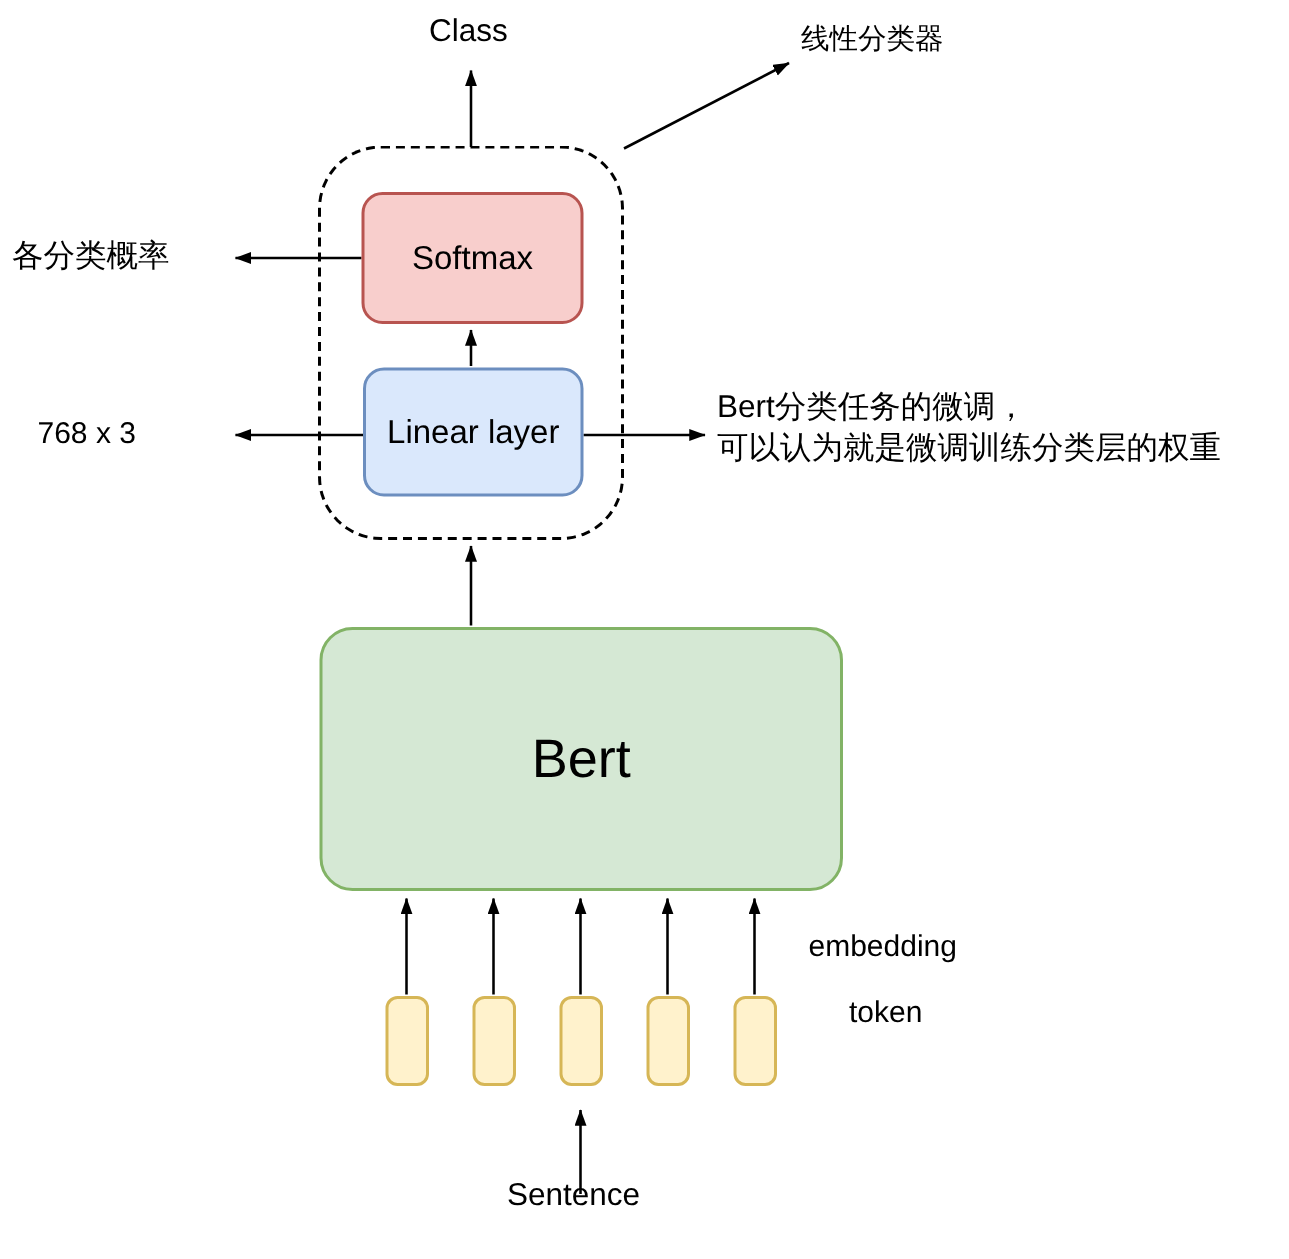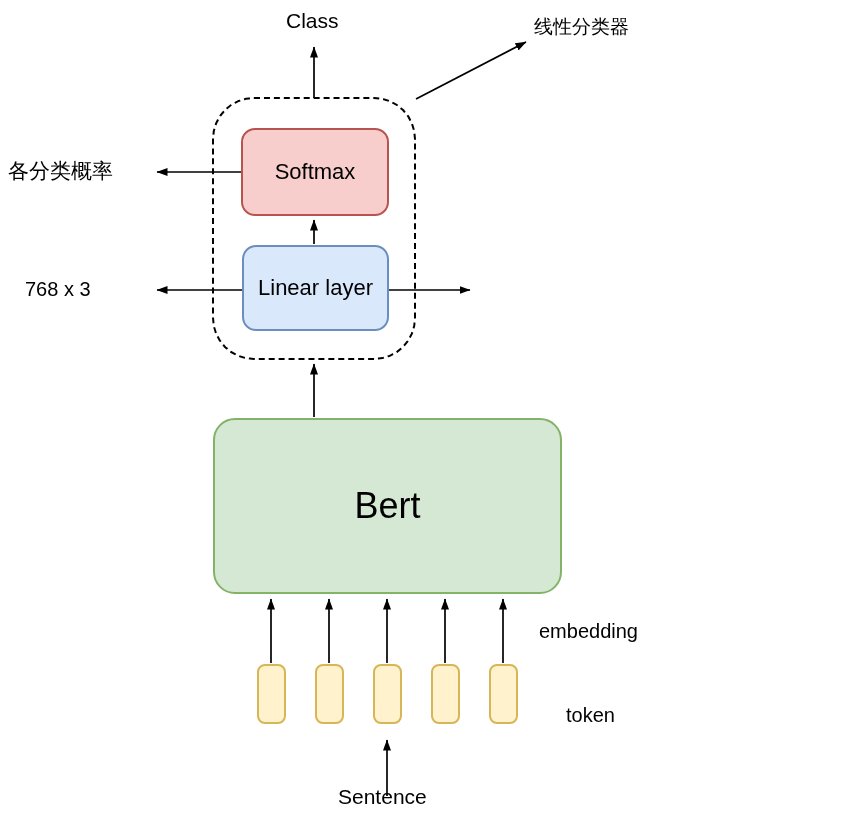--- a/index.html
+++ b/index.html
@@ -88,21 +88,21 @@
   .dims-label         { left: 25px;  top: 277px; font-size: 20px; }
   .note-label {
     position: absolute;
     left: 478px;
     top: 259px;
     font-size: 21px;
     line-height: 1.28;
     white-space: nowrap;
   }
   .embedding-label    { left: 539px; top: 619px; font-size: 20px; }
-  .token-label        { left: 566px; top: 703px; font-size: 20px; }
+  .token-label        { left: 566px; top: 663px; font-size: 20px; }
   .sentence-label     { left: 338px; top: 784px; font-size: 21px; }
 </style>
 </head>
 <body>
 
 <div class="canvas">
 
   <svg class="arrow-layer" width="859" height="839" viewBox="0 0 859 839" xmlns="http://www.w3.org/2000/svg">
     <defs>
       <marker id="ah" markerWidth="12" markerHeight="10" refX="10.5" refY="4" orient="auto" markerUnits="userSpaceOnUse">
@@ -125,20 +125,22 @@
       <line x1="387" y1="796" x2="387" y2="740" marker-end="url(#ah)"></line>
     </g>
   </svg>
 
   <div class="label class-label">Class</div>
   <div class="label linear-classifier-label">线性分类器</div>
   <div class="label class-prob-label">各分类概率</div>
   <div class="label dims-label">768 x 3</div>
 
   <div class="note-label">
+    <div>Bert分类任务的微调，</div>
+    <div>可以认为就是微调训练分类层的权重</div>
   </div>
 
   <div class="dashed-container"></div>
 
   <div class="node softmax-box" style="background-color: rgb(248, 206, 204); border-color: rgb(184, 84, 80);">
     <span>Softmax</span>
   </div>
 
   <div class="node linear-box" style="background-color: rgb(218, 232, 252); border-color: rgb(108, 142, 191);">
     <span>Linear layer</span>

